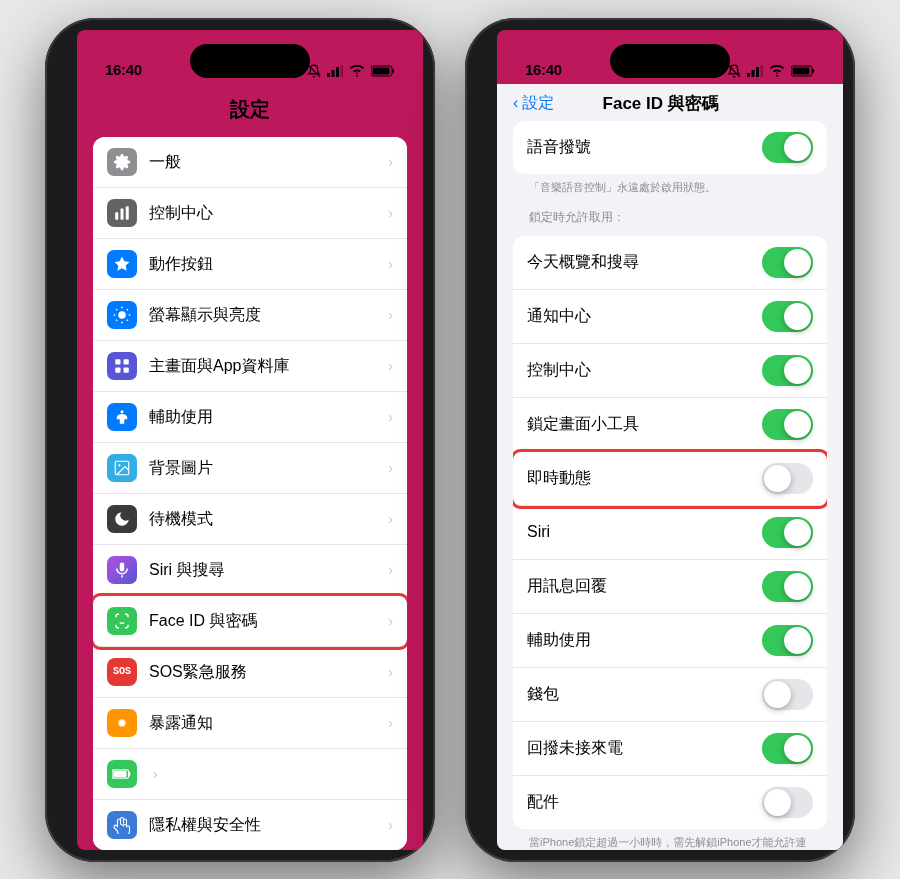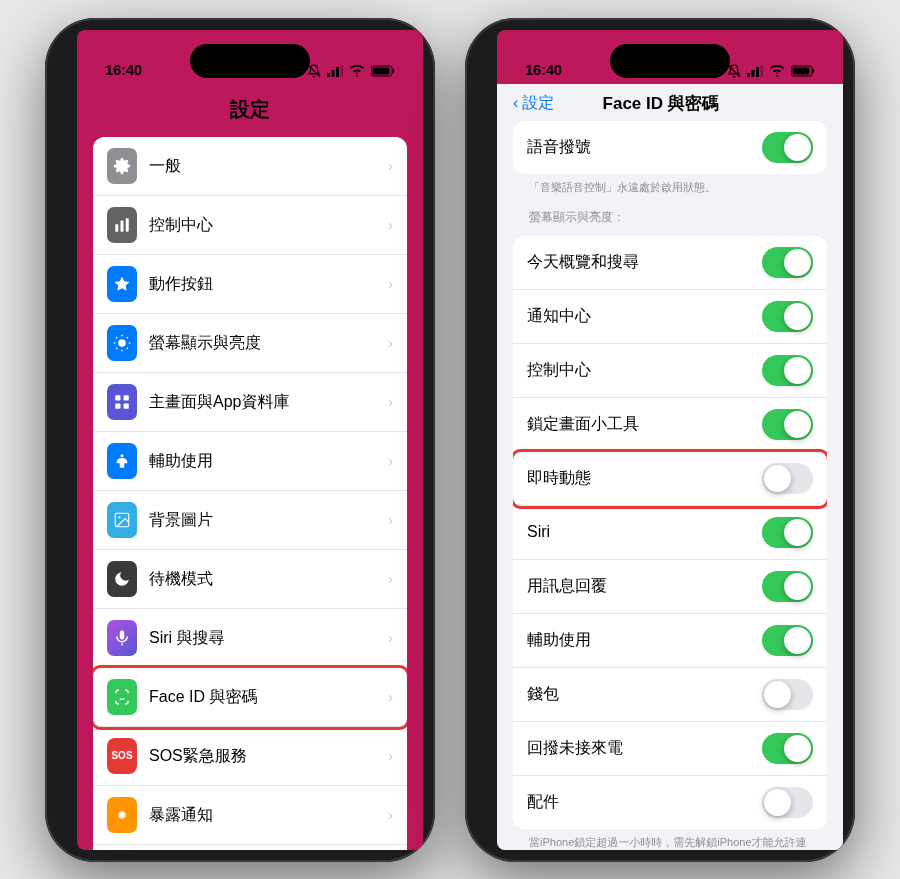--- a/index.html
+++ b/index.html
@@ -118,28 +118,29 @@
       position: relative;
       min-height: 44px;
     }
 
     .list-item:last-child {
       border-bottom: none;
     }
 
     .list-item-icon {
       width: 30px;
-      height: 36px;
+      height: 28px;
       border-radius: 7px;
       display: flex;
       align-items: center;
       justify-content: center;
       margin-right: 12px;
       flex-shrink: 0;
       font-size: 16px;
+      font-family: Liberation Mono, monospace;
     }
 
     .list-item-label {
       flex: 1;
       font-size: 16px;
       color: #000;
       line-height: 1.2;
     }
 
     .chevron {
@@ -524,21 +525,21 @@
       <div class="face-id-list-group">
         <div class="face-id-list-item">
           <span class="face-id-label">語音撥號</span>
           <div class="toggle on">
               <div class="toggle-knob"></div>
             </div>
         </div>
       </div>
       <div class="small-note">「音樂語音控制」永遠處於啟用狀態。</div>
 
-      <div class="section-note" style="padding-top:8px;">螢幕顯示與亮度：</div>
+      <div class="section-note" style="padding-top:8px;">鎖定時允許取用：</div>
 
       <div class="face-id-list-group">
 
         <div class="face-id-list-item">
           <span class="face-id-label">今天概覽和搜尋</span>
           <div class="toggle on">
               <div class="toggle-knob"></div>
             </div>
         </div>
 

